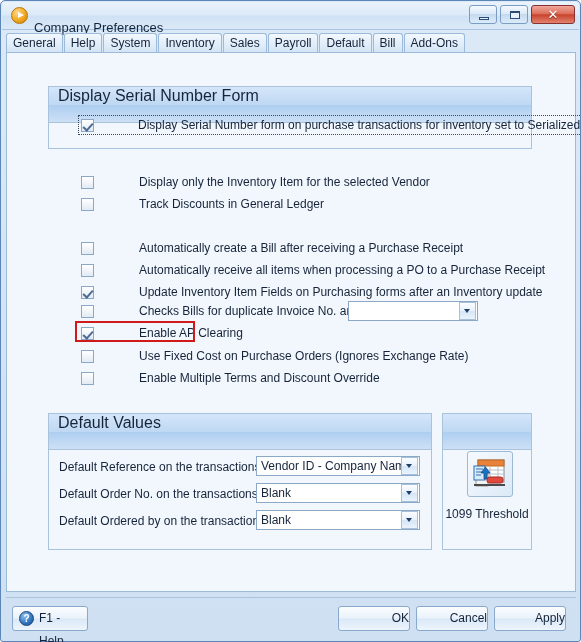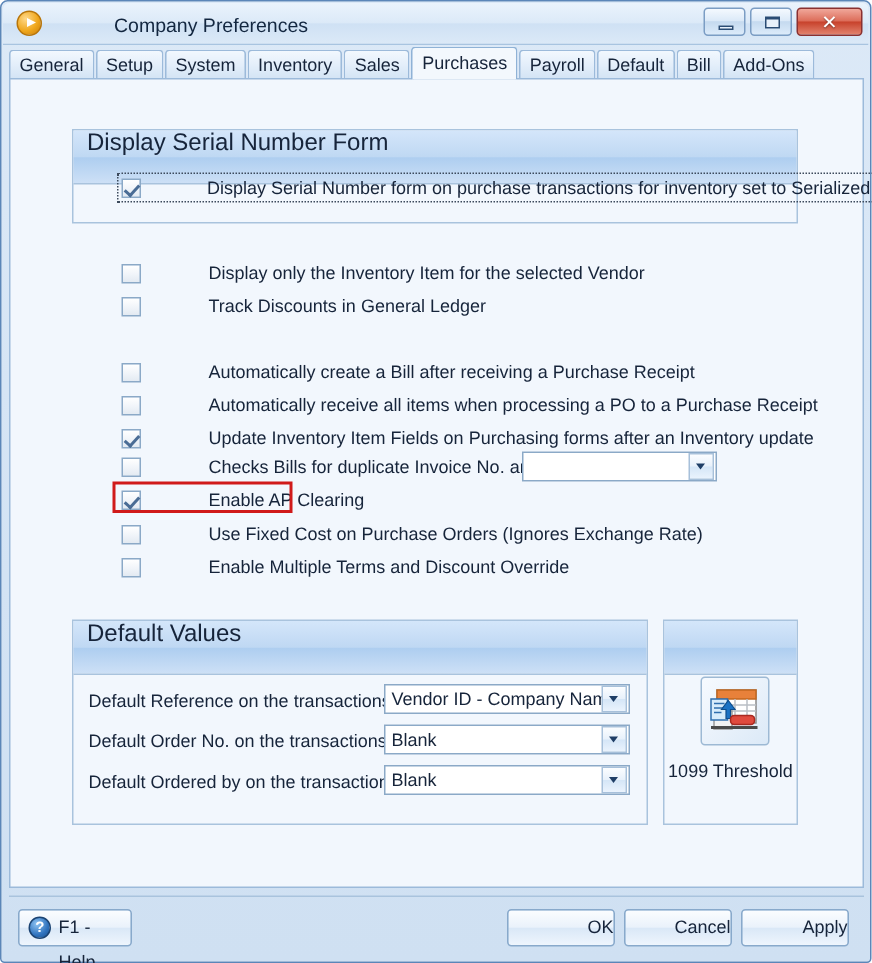--- a/index.html
+++ b/index.html
@@ -50,25 +50,24 @@
     content: "";
     position: absolute;
     left: 6px; top: 4px;
     width: 0; height: 0;
     border-left: 6px solid #ffffff;
     border-top: 3.5px solid transparent;
     border-bottom: 3.5px solid transparent;
   }
   .win-title {
     position: absolute;
-    left: 32px; top: 7px;
+    left: 32px; top: 18px;
     font-size: 13px;
     color: #12263f;
     white-space: nowrap;
-    margin-left: 42px;
   }
   .win-buttons {
     position: absolute;
     right: 4px; top: 3px;
     display: flex;
     gap: 3px;
   }
   .winbtn {
     width: 28px; height: 19px;
     box-sizing: border-box;
@@ -343,25 +342,24 @@
         <span class="glyph-max"></span>
       </div>
       <div class="winbtn close">
         <span class="glyph-x">✕</span>
       </div>
     </div>
   </div>
 
   <div class="tabstrip">
     <div class="tab">General</div>
-    <div class="tab">Setup</div>
+    <div class="tab">Help</div>
     <div class="tab">System</div>
     <div class="tab">Inventory</div>
     <div class="tab">Sales</div>
-    <div class="tab active">Purchases</div>
     <div class="tab">Payroll</div>
     <div class="tab">Default</div>
     <div class="tab">Bill</div>
     <div class="tab">Add-Ons</div>
   </div>
 
   <div class="panel"></div>
 
   <div class="groupbox" id="serial-group">
     <div class="group-header">Display Serial Number Form</div>

